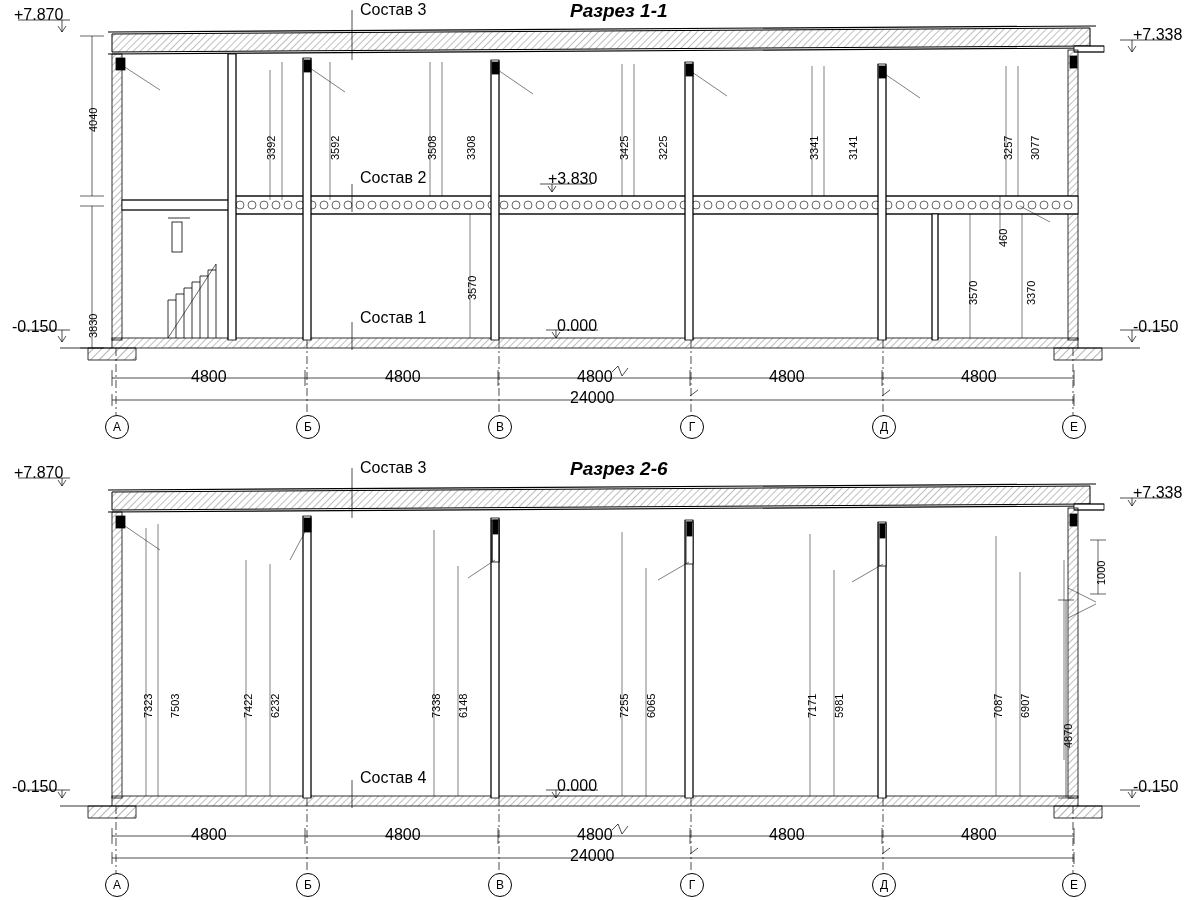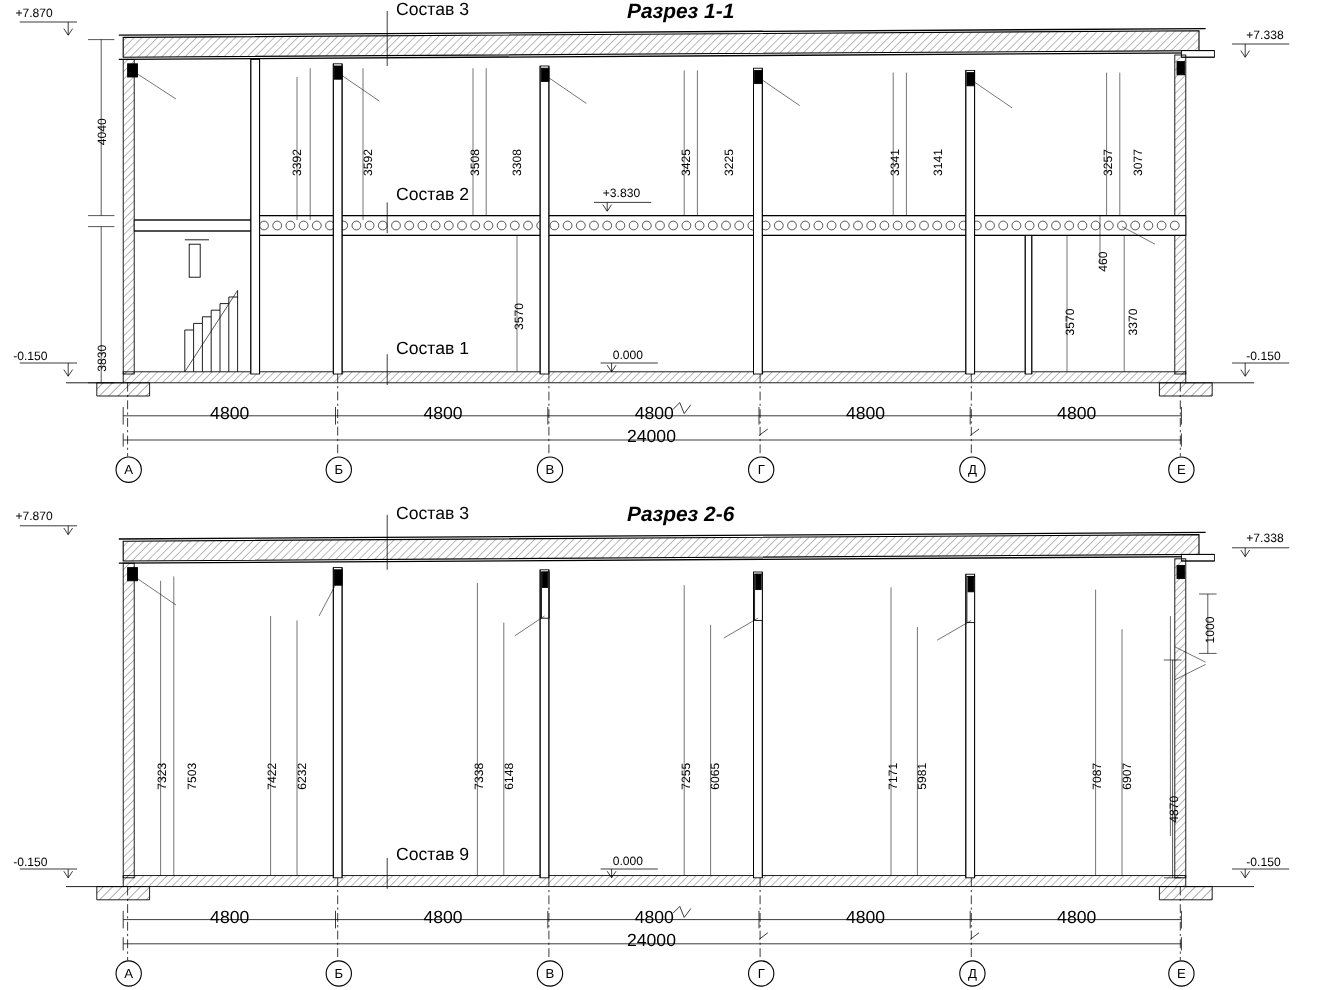--- a/index.html
+++ b/index.html
@@ -6,21 +6,21 @@
   body{width:1200px;height:900px;position:relative;overflow:hidden;
        font-family:"Liberation Sans", sans-serif;color:#000;}
   .layer{position:absolute;left:0;top:0;width:1200px;height:900px;}
   svg{display:block;}
   .t{position:absolute;font-size:16px;line-height:11px;color:#000;white-space:nowrap;}
   .tv{position:absolute;font-size:11px;line-height:11px;color:#000;white-space:nowrap;
       transform:rotate(-90deg);transform-origin:0 0;}
   .title{position:absolute;font-style:italic;font-weight:bold;font-size:19px;white-space:nowrap;}
   .axis-circle{position:absolute;width:22px;height:22px;border:1px solid #000;border-radius:50%;
       font-size:12px;display:flex;align-items:center;justify-content:center;background:#fff;}
-  .lvl{position:absolute;font-size:11px;white-space:nowrap;}
+  .lvl{position:absolute;font-size:16px;white-space:nowrap;}
 </style>
 </head>
 <body>
 
 <div class="layer">
 <svg width="1200" height="900" xmlns="http://www.w3.org/2000/svg">
   <defs>
     <pattern id="hatch" width="6" height="6" patternTransform="rotate(45)" patternUnits="userSpaceOnUse">
       <line x1="0" y1="0" x2="0" y2="6" stroke="#000" stroke-width="0.6"></line>
     </pattern>
@@ -418,21 +418,21 @@
   <div class="axis-circle" style="left:872px;top:415px;">Д</div>
   <div class="axis-circle" style="left:1062px;top:415px;">Е</div>
 
   <div class="lvl" style="left:14px;top:464px;">+7.870</div>
   <div class="lvl" style="left:1133px;top:484px;">+7.338</div>
   <div class="lvl" style="left:12px;top:778px;">-0.150</div>
   <div class="lvl" style="left:1133px;top:778px;">-0.150</div>
   <div class="lvl" style="left:557px;top:777px;">0.000</div>
 
   <div class="t" style="left:360px;top:462px;">Состав 3</div>
-  <div class="t" style="left:360px;top:772px;">Состав 9</div>
+  <div class="t" style="left:360px;top:772px;">Состав 4</div>
 
   <div class="tv" style="left:143px;top:718px;">7323</div>
   <div class="tv" style="left:170px;top:718px;">7503</div>
   <div class="tv" style="left:243px;top:718px;">7422</div>
   <div class="tv" style="left:270px;top:718px;">6232</div>
   <div class="tv" style="left:431px;top:718px;">7338</div>
   <div class="tv" style="left:458px;top:718px;">6148</div>
   <div class="tv" style="left:619px;top:718px;">7255</div>
   <div class="tv" style="left:646px;top:718px;">6065</div>
   <div class="tv" style="left:807px;top:718px;">7171</div>

